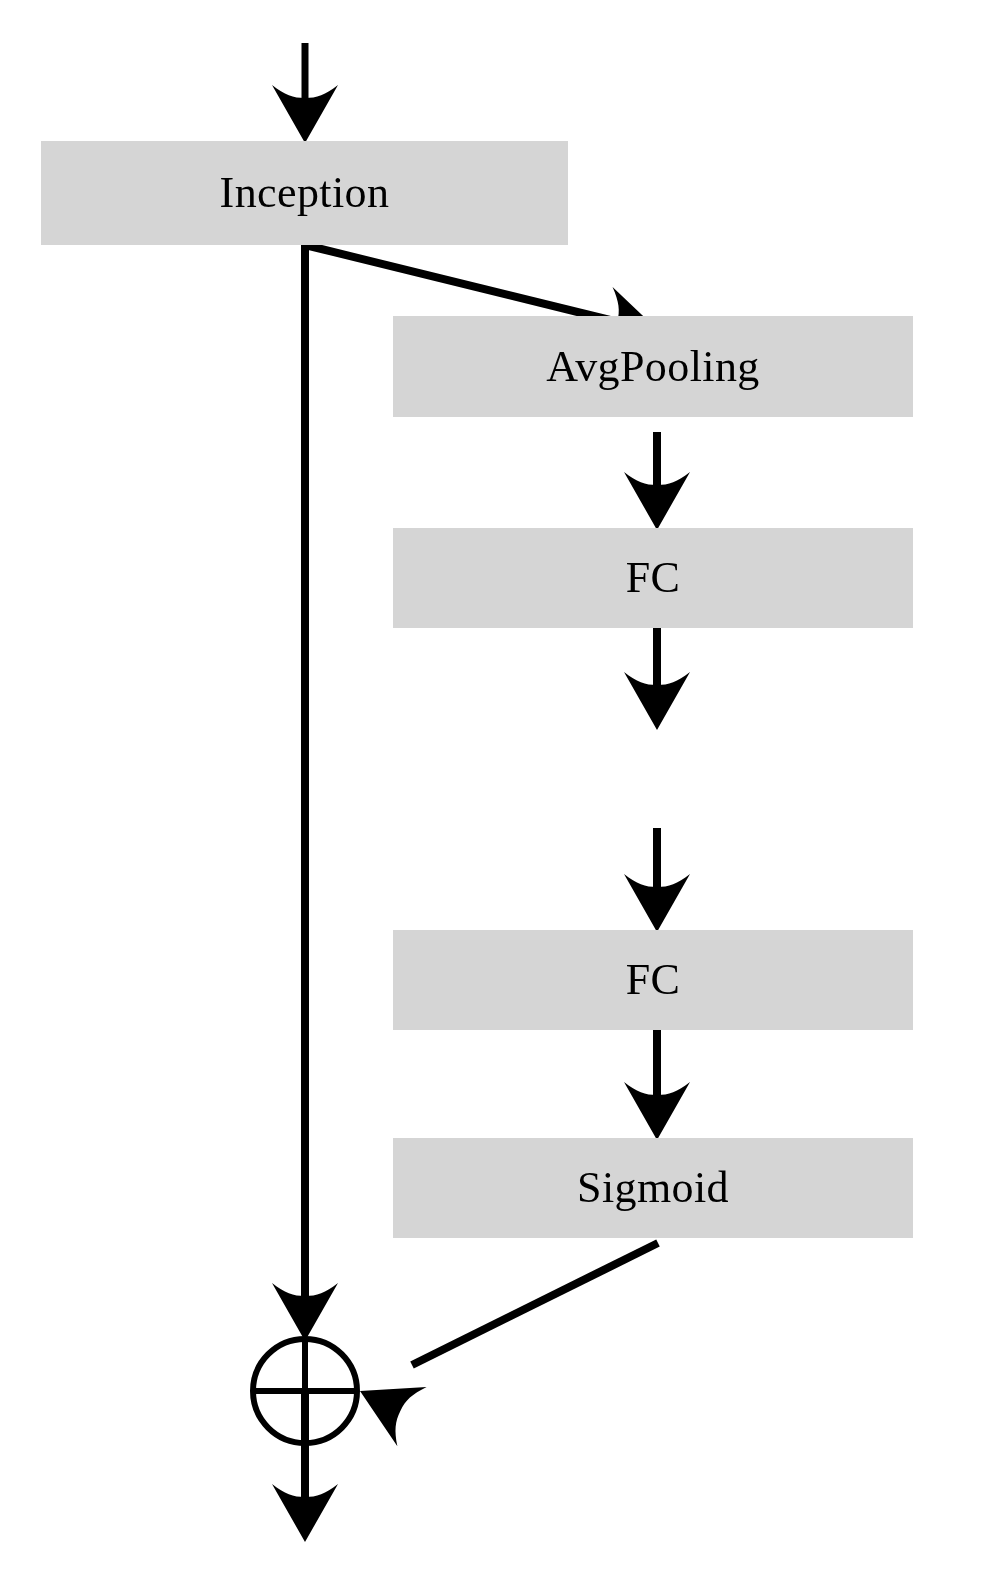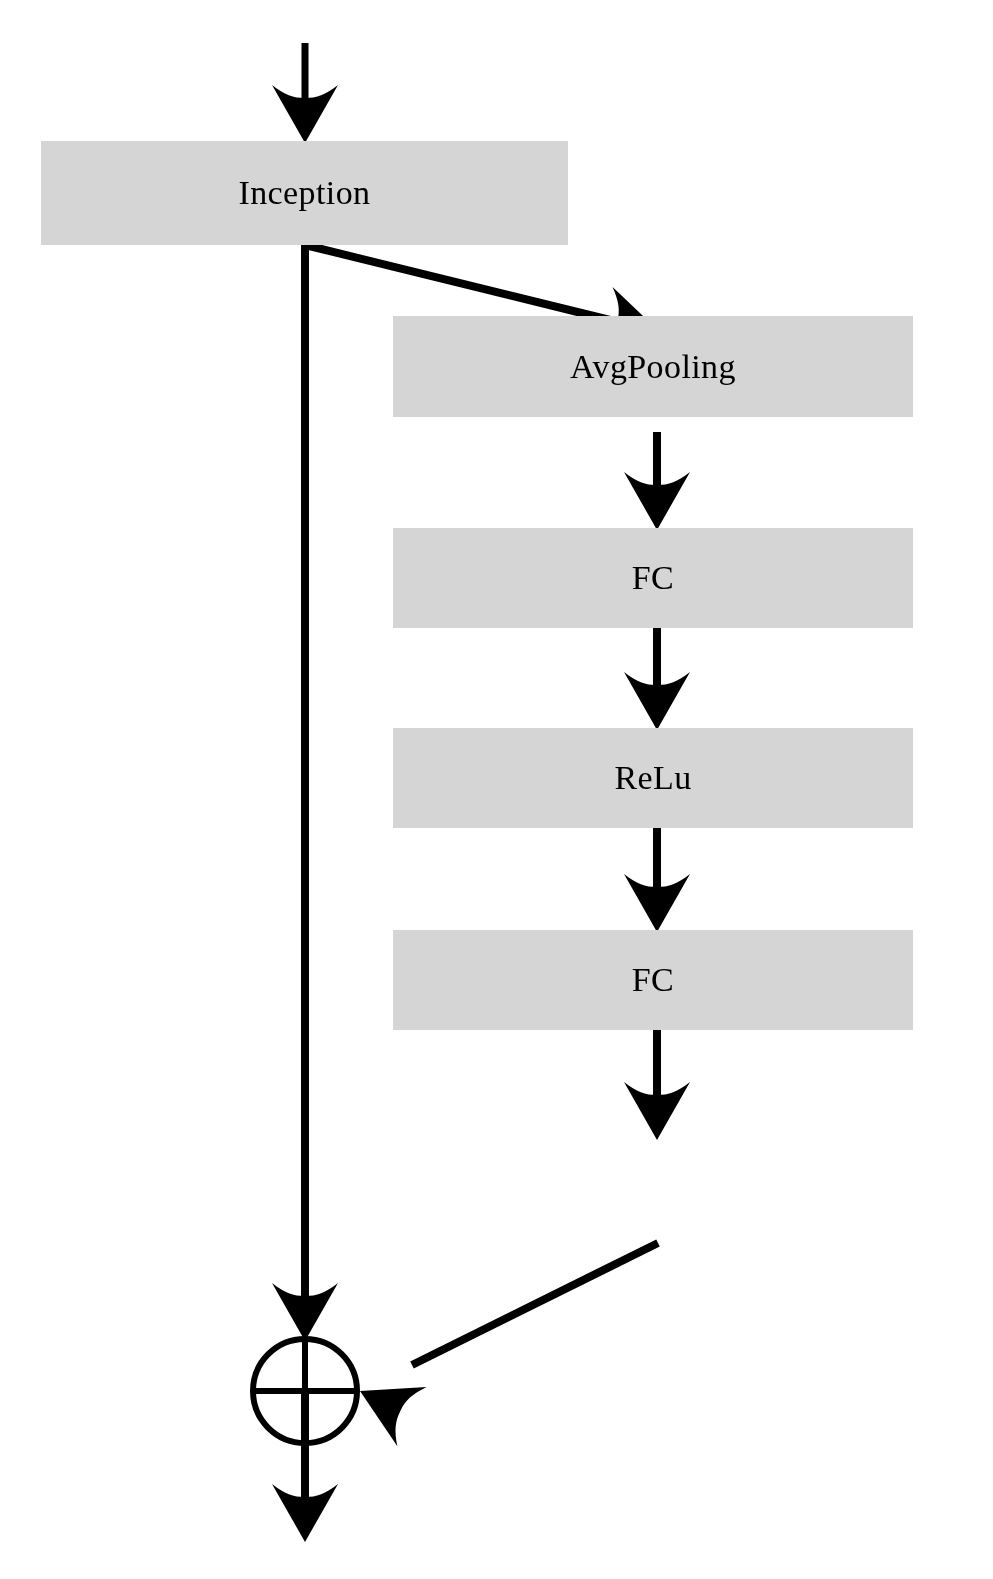--- a/index.html
+++ b/index.html
@@ -30,21 +30,21 @@
     position: absolute;
     background: #d5d5d5;
     display: flex;
     align-items: center;
     justify-content: center;
     box-sizing: border-box;
     z-index: 1;
   }
   .node-label {
     font-family: "Liberation Serif", "DejaVu Serif", serif;
-    font-size: 34px;
+    font-size: 44px;
     line-height: 1;
     color: #000000;
     letter-spacing: 0.4px;
     white-space: nowrap;
     user-select: none;
   }
 </style>
 </head>
 <body>
 
@@ -120,22 +120,22 @@
   </div>
 
   <div class="node-box" style="left:393px; top:316px; width:520px; height:101px;">
     <span class="node-label">AvgPooling</span>
   </div>
 
   <div class="node-box" style="left:393px; top:528px; width:520px; height:100px;">
     <span class="node-label">FC</span>
   </div>
 
-  <div class="node-box" style="left:393px; top:728px; width:520px; height:100px;">
-    <span class="node-label">ReLu</span>
-  </div>
 
   <div class="node-box" style="left:393px; top:930px; width:520px; height:100px;">
     <span class="node-label">FC</span>
   </div>
 
+  <div class="node-box" style="left:393px; top:1138px; width:520px; height:100px;">
+    <span class="node-label">Sigmoid</span>
+  </div>
 
 </div>
 
 </body></html>

